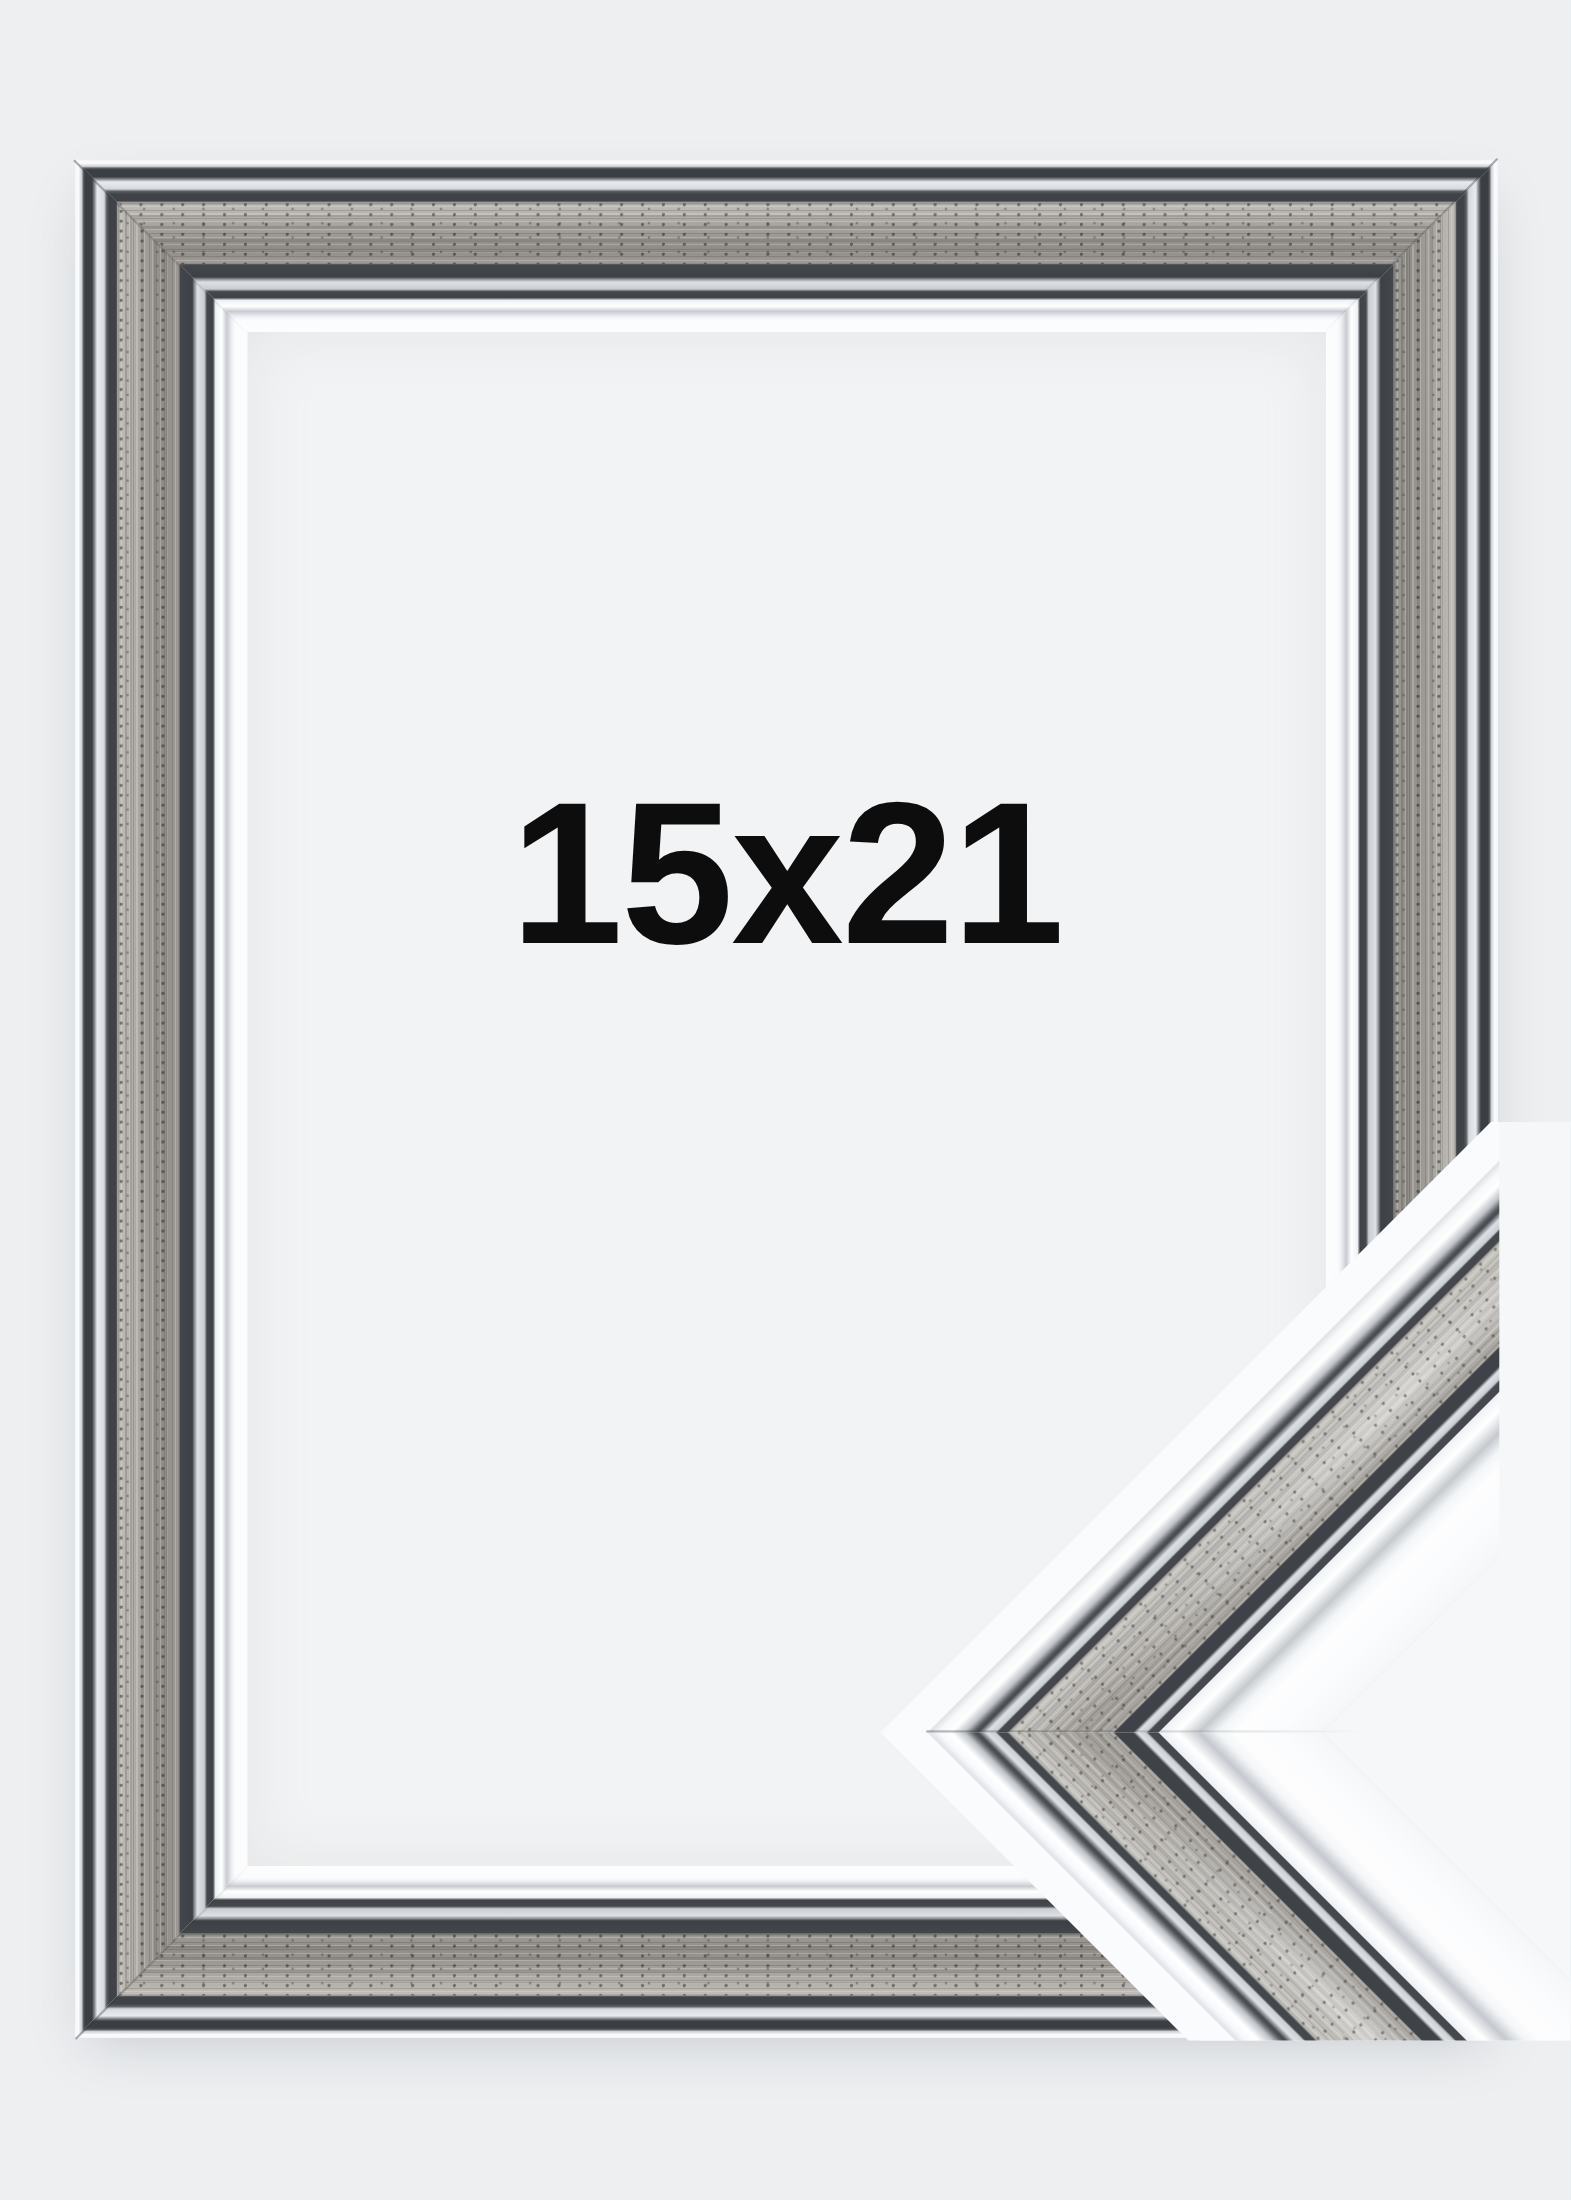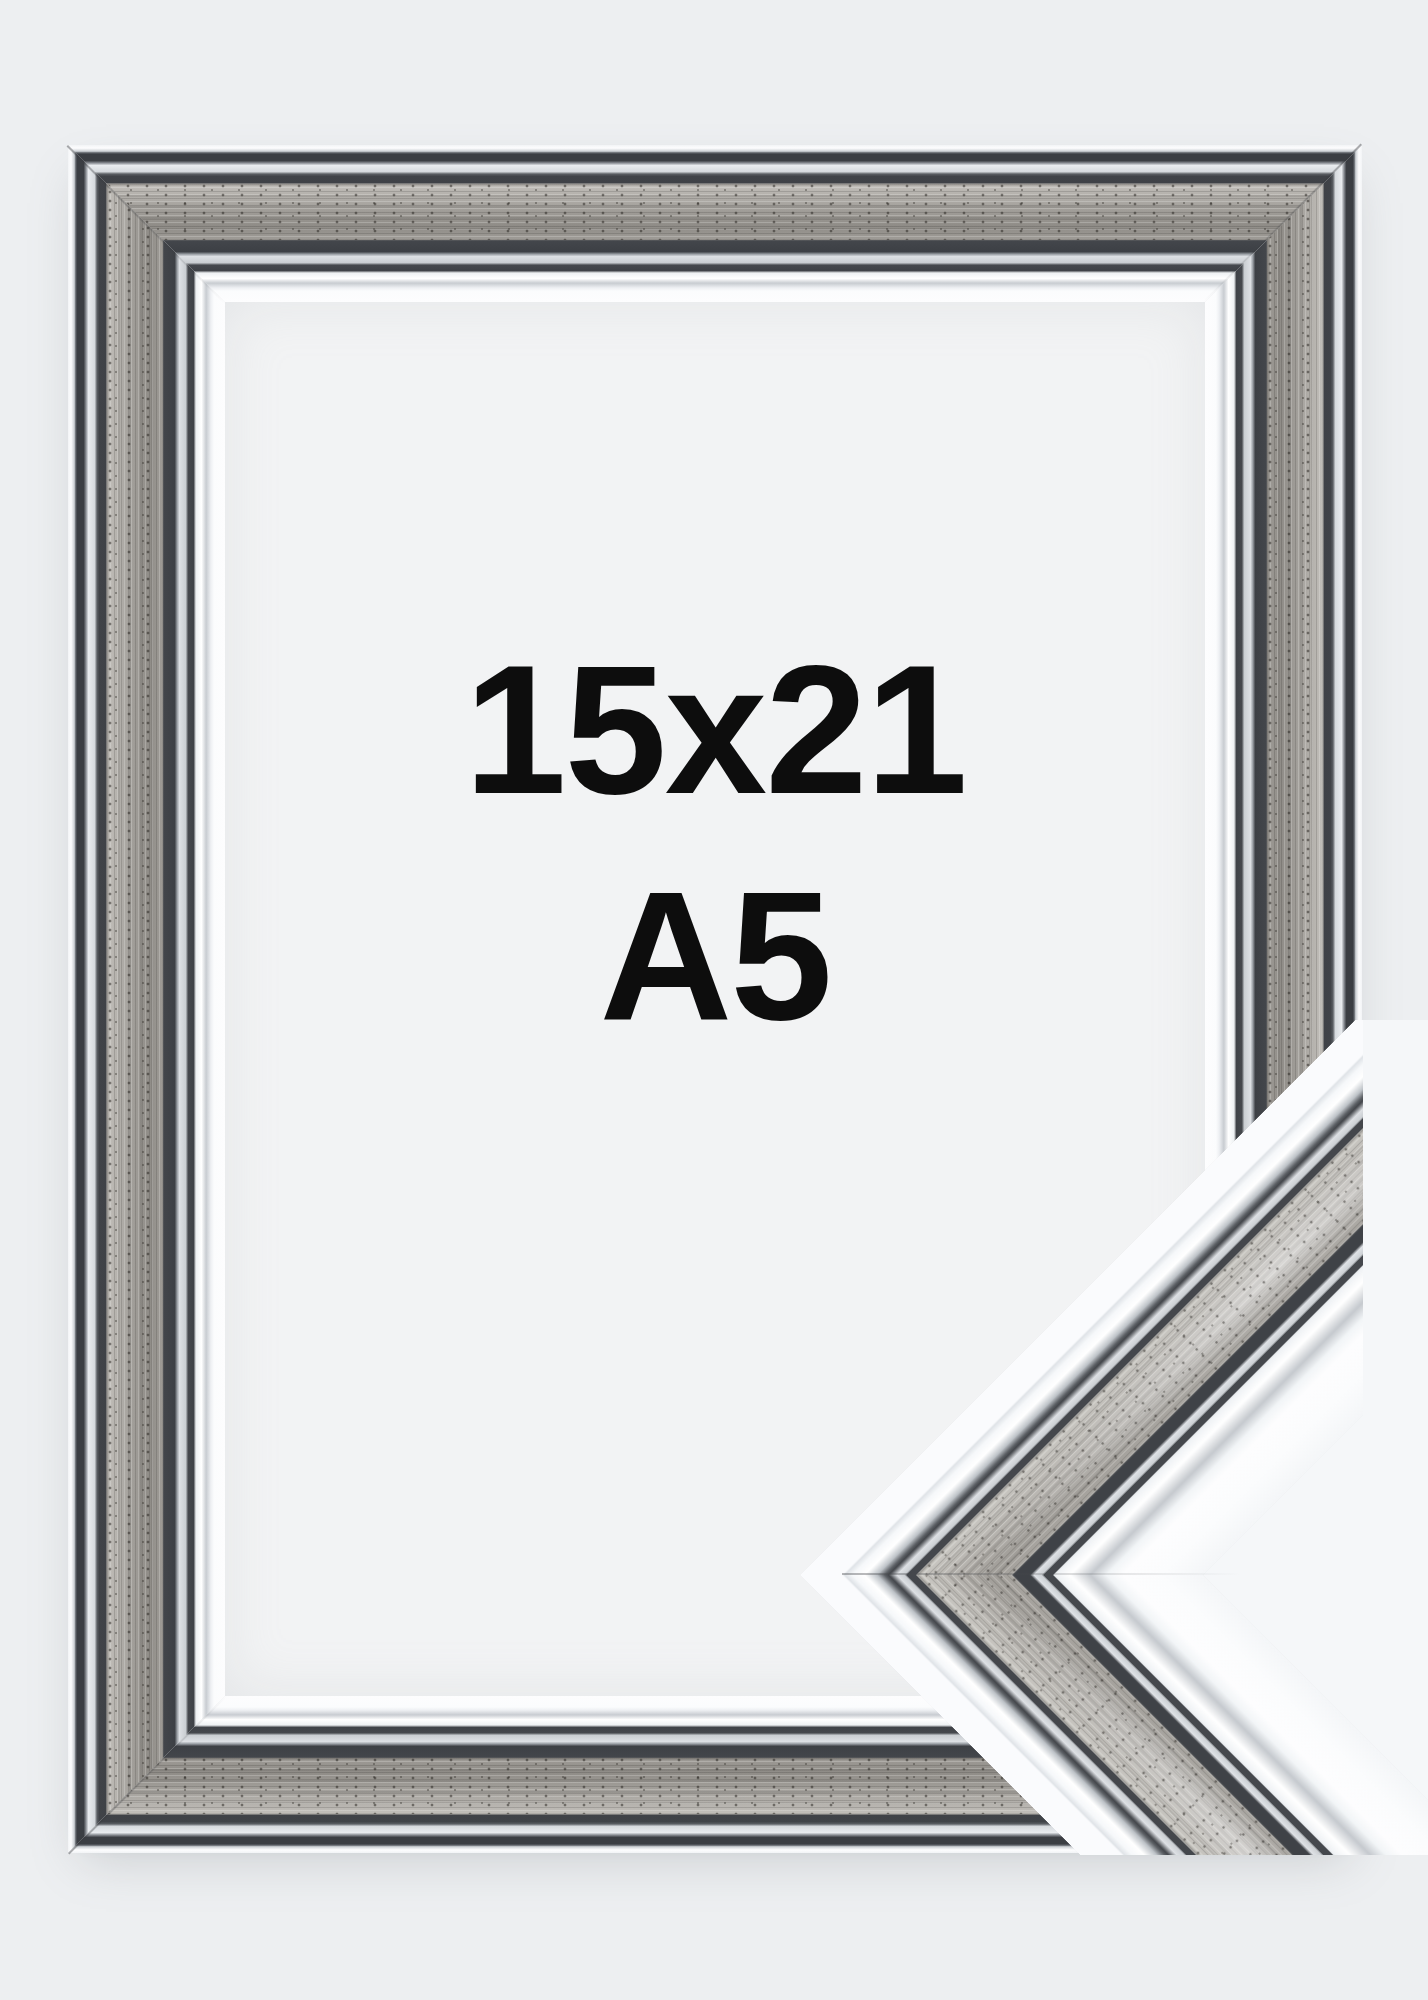--- a/index.html
+++ b/index.html
@@ -63,21 +63,21 @@
     position:absolute;width:224px;height:2px;transform-origin:0 0;
     background:linear-gradient(90deg, rgba(58,60,64,.42), rgba(58,60,64,.14) 70%, transparent);
   }
   .mitre.tl{left:0;top:0;transform:rotate(45deg);}
   .mitre.tr{left:100%;top:0;transform:rotate(135deg);}
   .mitre.bl{left:0;top:100%;transform:rotate(-45deg);}
   .mitre.br{left:100%;top:100%;transform:rotate(-135deg);}
 
   
   .size-label{
-    position:absolute;left:68px;top:616px;width:1294px;
+    position:absolute;left:68px;top:680px;width:1294px;
     text-align:center;color:#0d0d0d;
     font-size:184px;font-weight:700;line-height:226px;letter-spacing:-2px;
   }
 
   
   #corner-sample{position:absolute;left:760px;top:1020px;width:668px;height:835px;overflow:hidden;}
   .backing-diamond{
     position:absolute;left:46px;top:551px;width:900px;height:900px;
     transform:rotate(-45deg);transform-origin:0 0;
     background:#f5f7f9;
@@ -142,21 +142,20 @@
     </div>
 
     <div class="mitre tl"></div>
     <div class="mitre tr"></div>
     <div class="mitre bl"></div>
     <div class="mitre br"></div>
   </div>
 
   <div class="size-label">
     <div>15x21</div>
-    <div>A5</div>
   </div>
 
   <div id="corner-sample">
     <div class="backing-diamond"></div>
     <div class="arm lower">
       <div class="tex"></div>
     </div>
     <div class="arm-clip">
       <div class="arm upper">
         <div class="tex"></div>

